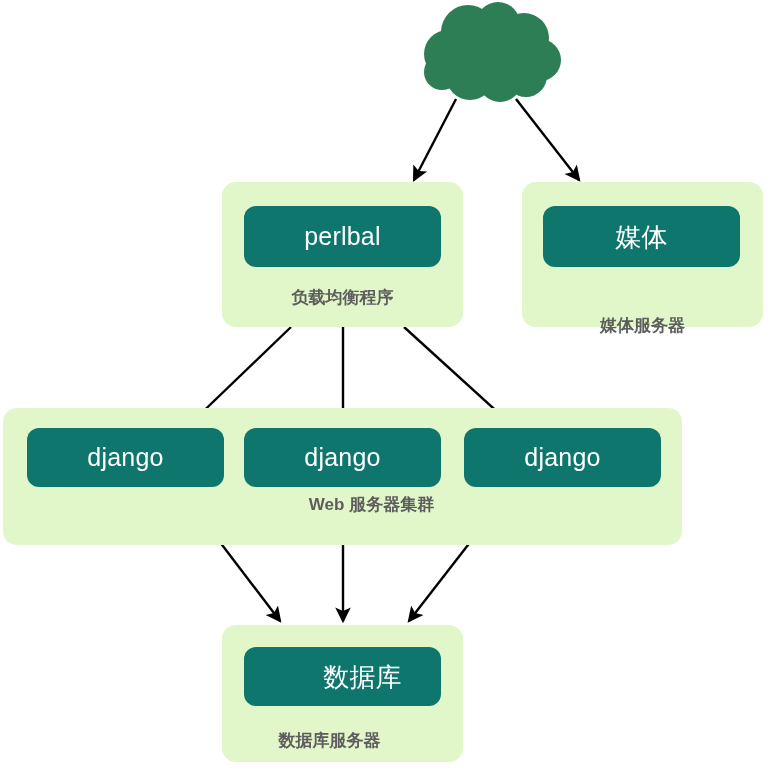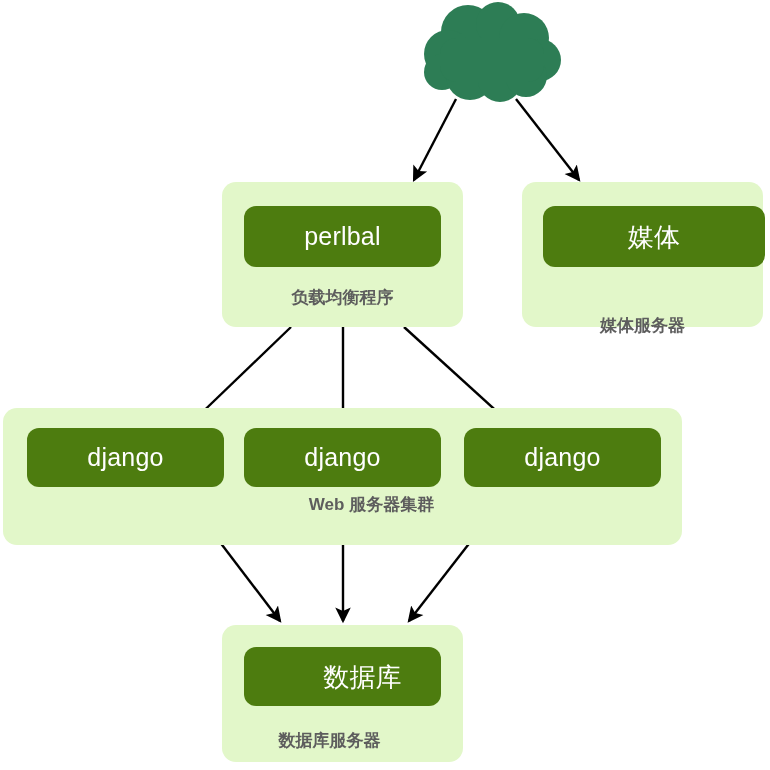--- a/index.html
+++ b/index.html
@@ -26,21 +26,21 @@
     pointer-events: none;
   }
   .group-panel {
     position: absolute;
     background: #e2f7c9;
     border-radius: 14px;
     box-sizing: border-box;
   }
   .node-box {
     position: absolute;
-    background: #4d7c0f;
+    background: #0f766e;
     border-radius: 12px;
     box-sizing: border-box;
     display: flex;
     align-items: center;
     justify-content: center;
   }
   .node-label {
     color: #ffffff;
     font-size: 25px;
     line-height: 1;
@@ -111,21 +111,21 @@
 
   <div class="group-panel" style="left:222px; top:182px; width:241px; height:145px;">
   </div>
   <div class="node-box" style="left:244px; top:206px; width:197px; height:61px;">
     <span class="node-label">perlbal</span>
   </div>
   <div class="group-caption" style="left:222px; top:289px; width:241px;">负载均衡程序</div>
 
   <div class="group-panel" style="left:522px; top:182px; width:241px; height:145px;">
   </div>
-  <div class="node-box" style="left:543px; top:206px; width:222px; height:61px;">
+  <div class="node-box" style="left:543px; top:206px; width:197px; height:61px;">
     <span class="node-label cjk">媒体</span>
   </div>
   <div class="group-caption" style="left:522px; top:289px; width:241px;margin-top:28px;">媒体服务器</div>
 
   <div class="group-panel" style="left:3px; top:408px; width:679px; height:137px;">
   </div>
   <div class="node-box" style="left:27px; top:428px; width:197px; height:59px;">
     <span class="node-label">django</span>
   </div>
   <div class="node-box" style="left:244px; top:428px; width:197px; height:59px;">

